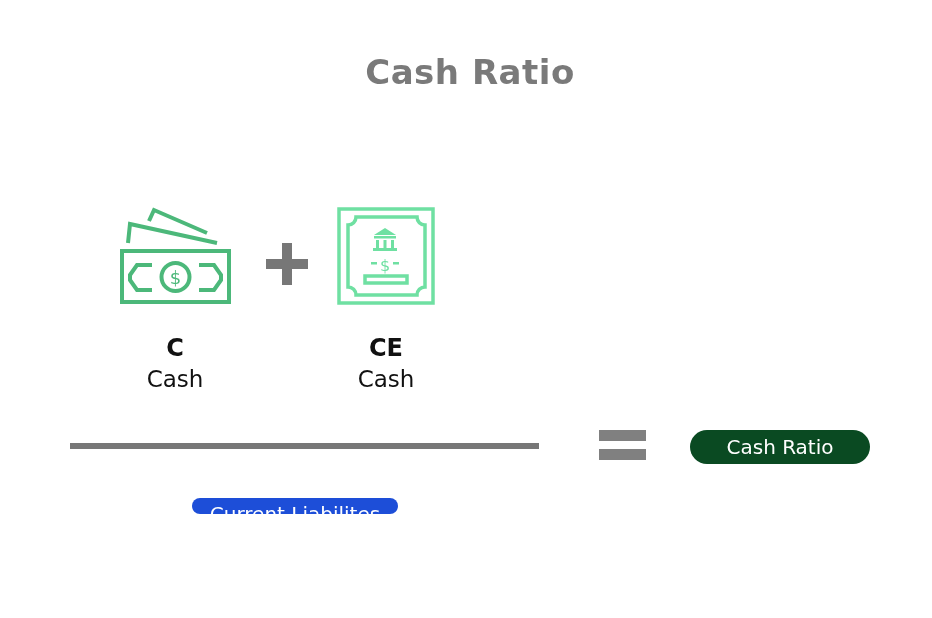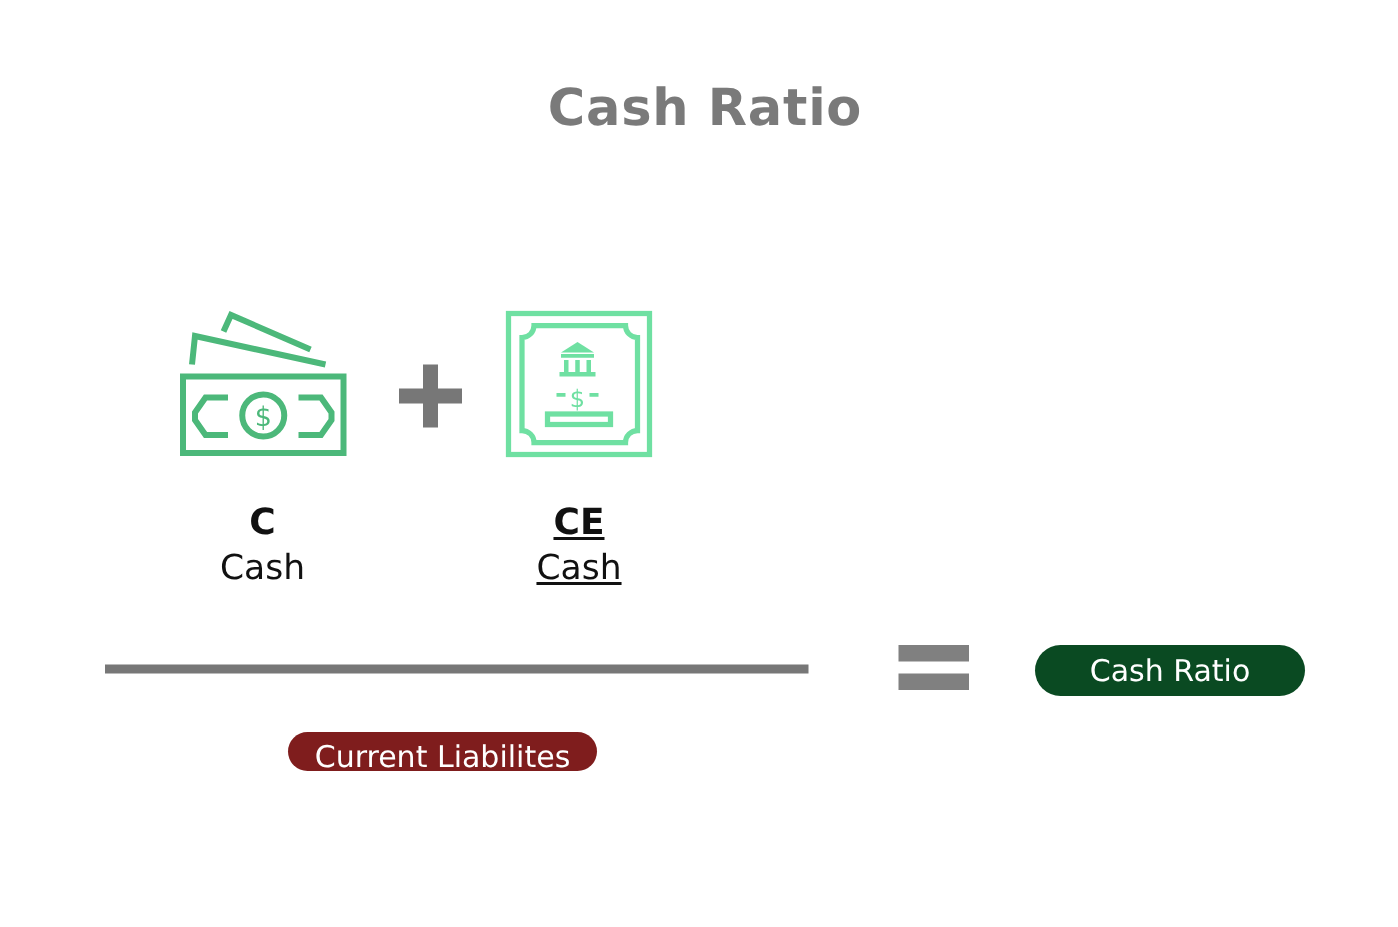--- a/index.html
+++ b/index.html
@@ -86,25 +86,25 @@
     .result-pill {
       left: 690px;
       top: 430px;
       width: 180px;
       height: 34px;
       line-height: 34px;
       background: #0a4a22;
     }
     .denominator-pill {
       left: 192px;
-      top: 488px;
+      top: 498px;
       width: 206px;
-      height: 26px;
+      height: 16px;
       line-height: 33px;
-      background: #7f1d1d;
+      background: #1d4ed8;
     }
   </style>
 </head>
 <body>
 
 <div class="title">Cash Ratio</div>
 
 <div class="icon-box" style="left:115px; top:203px;">
   <svg width="125" height="108" viewBox="115 203 125 108">
     <g fill="none" stroke="#4cb87a" stroke-width="4" stroke-linejoin="miter" stroke-linecap="butt">
@@ -152,21 +152,21 @@
     </g>
     <text x="385" y="271" text-anchor="middle" font-family="DejaVu Sans, sans-serif" font-size="16" fill="#6fe0a2">$</text>
   </svg>
 </div>
 
 <div class="term" style="left:125px; top:333px; width:100px;">
   <span class="abbr">C</span>
   <span class="label">Cash</span>
 </div>
 
-<div class="term" style="left:306px; top:333px; width:160px;text-decoration:underline;">
+<div class="term" style="left:306px; top:333px; width:160px;">
   <span class="abbr">CE</span>
   <span class="label">Cash</span>
 </div>
 
 <div class="fraction-line"></div>
 
 <div class="equals">
   <div class="bar b1"></div>
   <div class="bar b2"></div>
 </div>

